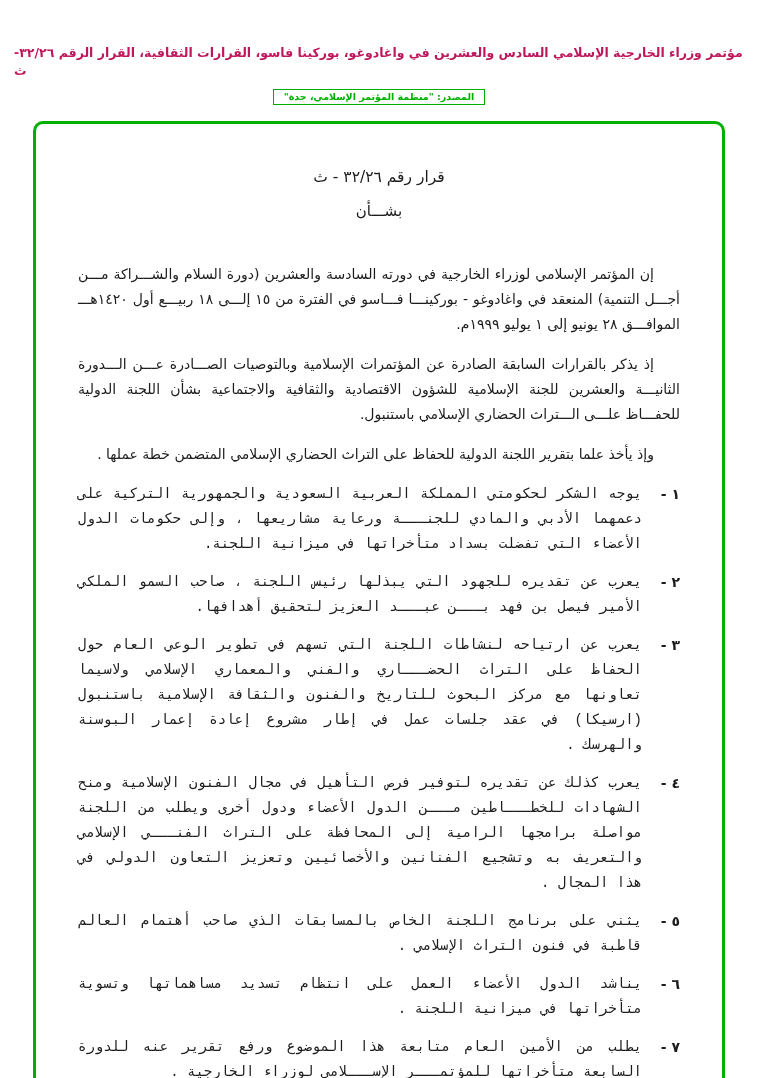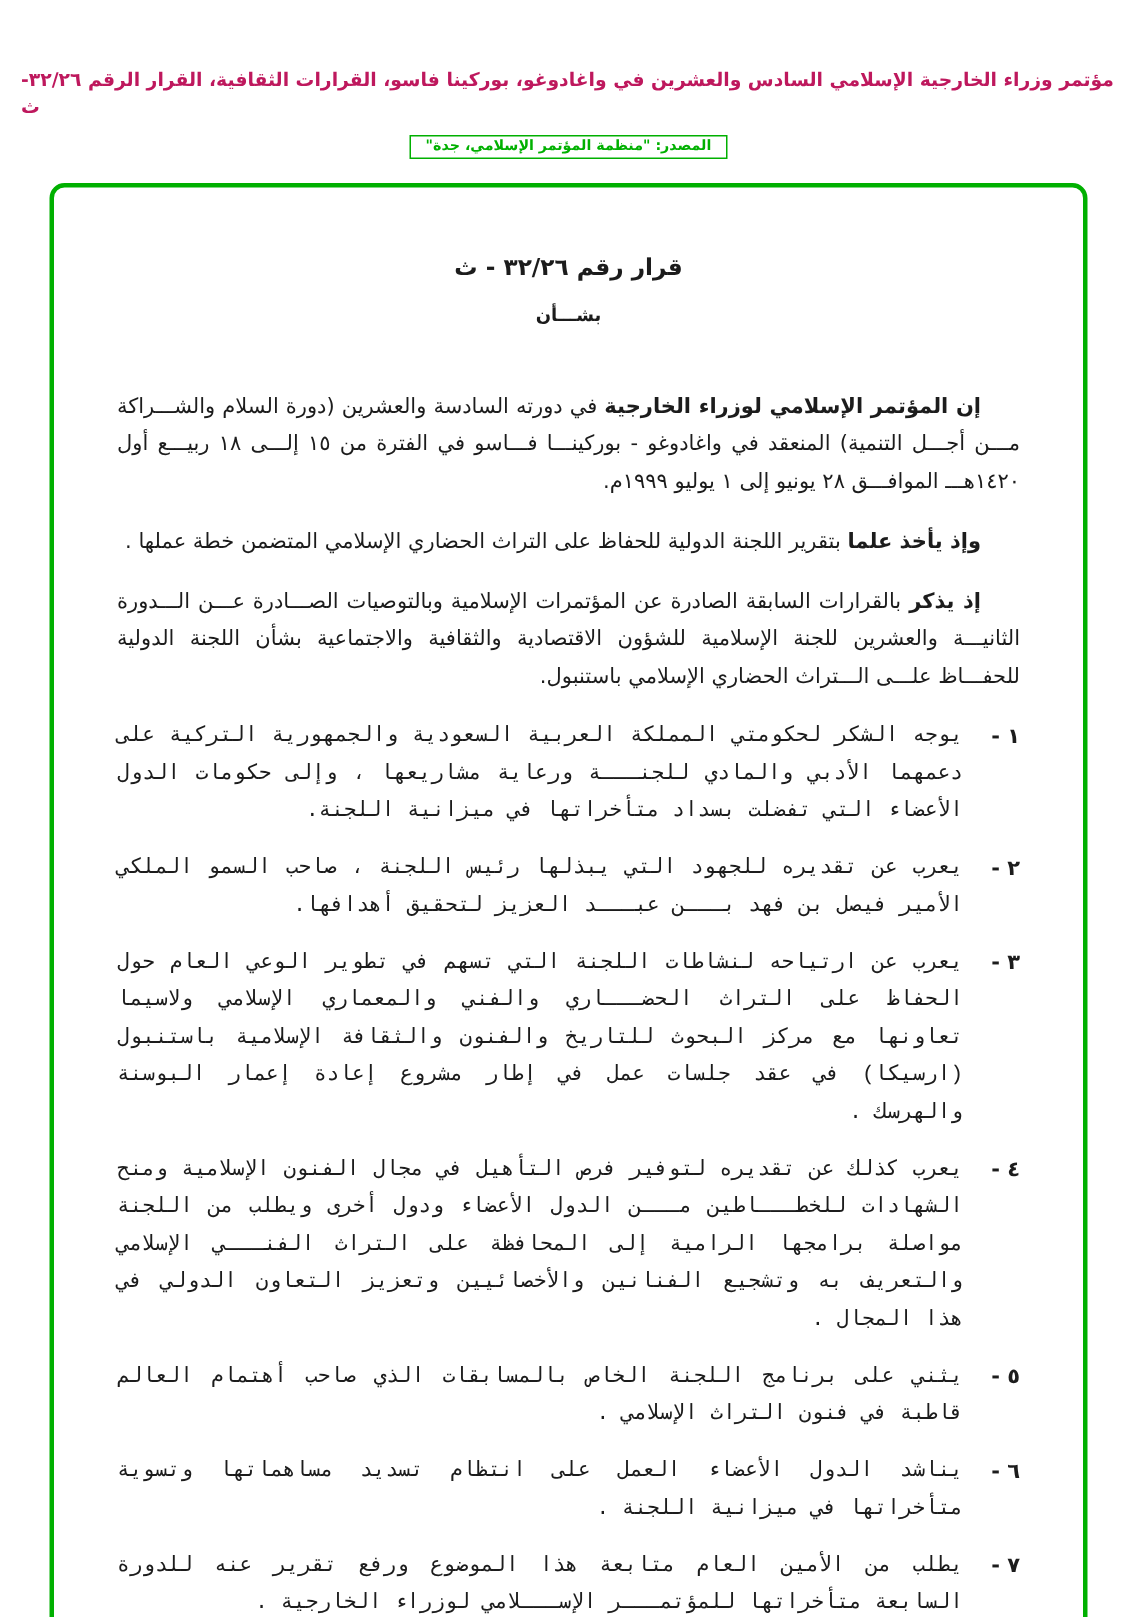--- a/index.html
+++ b/index.html
@@ -35,33 +35,33 @@
   .res-box {
     width: 692px;
     min-height: 925px;
     margin: 16px auto 0;
     border: 3px solid var(--green, #00b000);
     border-radius: 10px;
     padding: 44px 42px 30px;
     background: #fff;
   }
 
-  .title-block { text-align: center; font-weight: bold; margin-bottom: 42px; }
+  .title-block { text-align: center; font-weight: normal; margin-bottom: 42px; }
   .t1 { font-size: 15.5px; margin-bottom: 16px; }
-  .t2 { font-size: 12px; margin-bottom: 4px; }
+  .t2 { font-size: 15px; margin-bottom: 4px; }
   .t3 { font-size: 15px; }
 
   .para {
     margin: 0 0 15px;
     font-size: 14px;
     line-height: 25px;
     text-align: justify;
     text-indent: 26px;
   }
-  .lead { font-weight: bold; }
+  .lead { font-weight: normal; }
 
   .items { margin-top: 8px; }
   .item {
     display: flex;
     margin-bottom: 13px;
     font-size: 14px;
     line-height: 25px;
   }
   .item .num { flex: 0 0 38px; font-weight: bold; }
   .item .itext { flex: 1; text-align: justify; font-family: Liberation Mono, monospace; }
@@ -88,25 +88,25 @@
     <div class="title-block">
       <div class="t1">قرار رقم ٣٢/٢٦ - ث</div>
       <div class="t2">بشـــأن</div>
     </div>
 
     <p class="para">
       <span class="lead">إن المؤتمر الإسلامي لوزراء الخارجية</span><span> في دورته السادسة والعشرين (دورة السلام والشـــراكة مـــن أجـــل التنمية) المنعقد في واغادوغو - بوركينـــا فـــاسو في الفترة من ١٥ إلـــى ١٨ ربيـــع أول ١٤٢٠هـــ الموافـــق ٢٨ يونيو إلى ١ يوليو ١٩٩٩م.</span>
     </p>
 
     <p class="para">
-      <span class="lead">وإذ يأخذ علما</span><span>  بتقرير اللجنة الدولية للحفاظ على التراث الحضاري الإسلامي المتضمن خطة عملها .</span>
+      <span class="lead">إذ يذكر</span><span> بالقرارات السابقة الصادرة عن المؤتمرات الإسلامية وبالتوصيات الصـــادرة عـــن الـــدورة الثانيـــة والعشرين للجنة الإسلامية للشؤون الاقتصادية والثقافية والاجتماعية بشأن اللجنة الدولية للحفـــاظ علـــى الـــتراث الحضاري الإسلامي باستنبول.</span>
     </p>
 
     <p class="para">
-      <span class="lead">إذ يذكر</span><span> بالقرارات السابقة الصادرة عن المؤتمرات الإسلامية وبالتوصيات الصـــادرة عـــن الـــدورة الثانيـــة والعشرين للجنة الإسلامية للشؤون الاقتصادية والثقافية والاجتماعية بشأن اللجنة الدولية للحفـــاظ علـــى الـــتراث الحضاري الإسلامي باستنبول.</span>
+      <span class="lead">وإذ يأخذ علما</span><span>  بتقرير اللجنة الدولية للحفاظ على التراث الحضاري الإسلامي المتضمن خطة عملها .</span>
     </p>
 
     <div class="items">
 
       <div class="item">
         <span class="num">١ -</span>
         <span class="itext">يوجه الشكر لحكومتي المملكة العربية السعودية والجمهورية التركية على دعمهما الأدبي والمادي للجنـــة ورعاية مشاريعها ، وإلى حكومات الدول الأعضاء التي تفضلت بسداد متأخراتها في ميزانية اللجنة.</span>
       </div>
 
       <div class="item">

